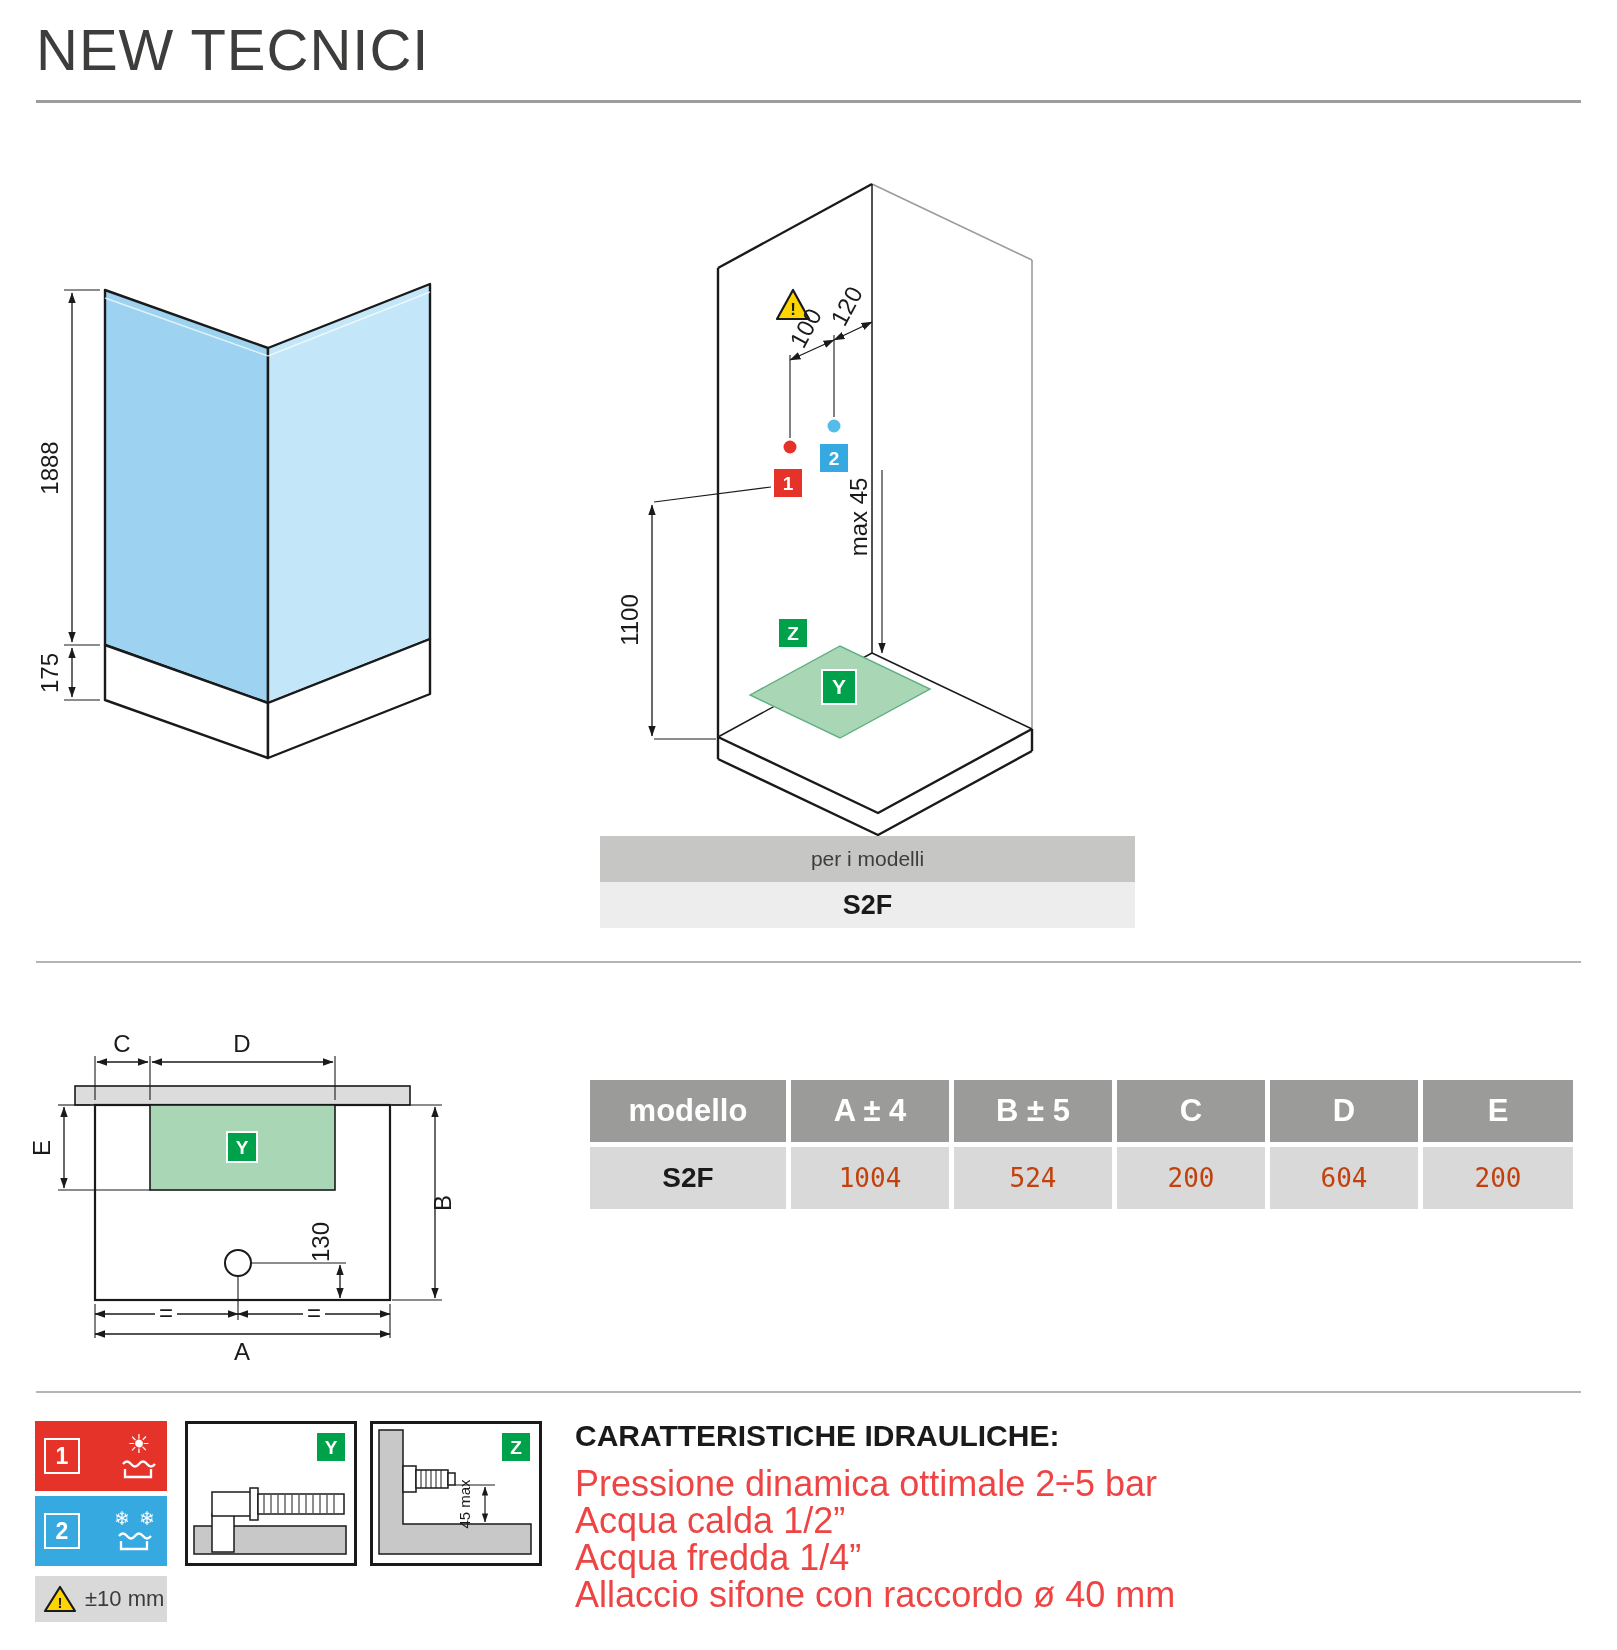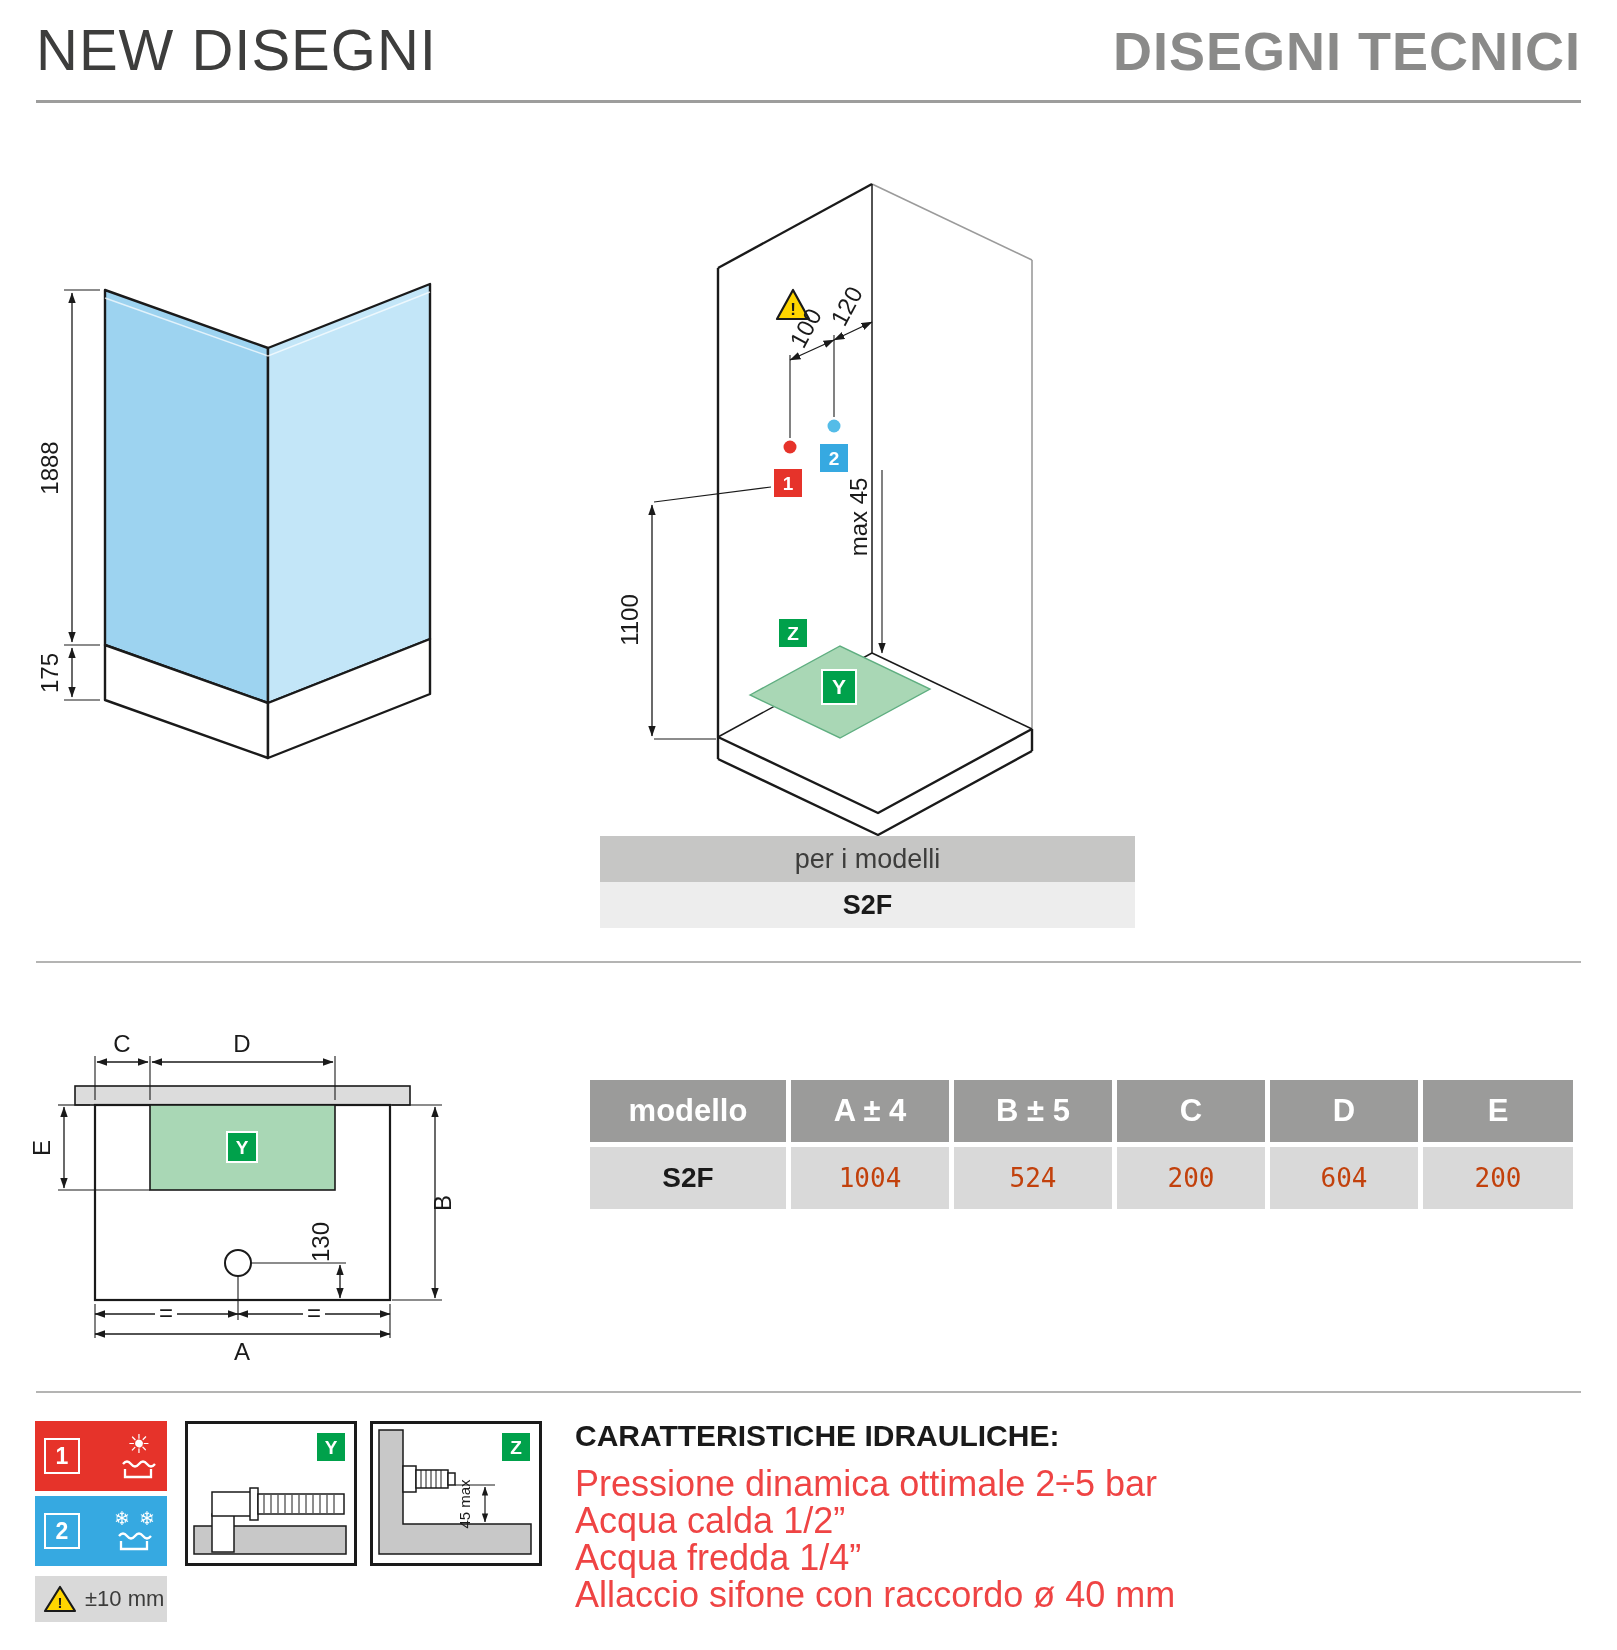--- a/index.html
+++ b/index.html
@@ -6,21 +6,21 @@
   body{width:1617px;height:1650px;font-family:"Liberation Sans",sans-serif;}
   .page{position:relative;width:1617px;height:1650px;background:#fff;overflow:hidden;}
   .abs{position:absolute;}
   .hdr-title{position:absolute;left:36px;top:16px;font-size:58px;color:#3d3d3c;letter-spacing:1px;}
   .hdr-sub{position:absolute;right:36px;top:20px;font-size:54px;font-weight:bold;color:#8a8a89;letter-spacing:1px;}
   .rule{position:absolute;left:36px;width:1545px;background:#9d9d9c;}
   .rule1{top:100px;height:3px;}
   .rule2{top:961px;height:2px;background:#b4b4b3;}
   .rule3{top:1391px;height:2px;background:#b4b4b3;}
   .bar{position:absolute;left:600px;width:535px;height:46px;display:flex;align-items:center;justify-content:center;}
-  .bar-caption{top:836px;background:#c6c6c5;color:#3d3d3c;font-size:27px;}
+  .bar-caption{top:836px;background:#c6c6c5;color:#3d3d3c;font-size:21px;}
   .bar-value{top:882px;background:#ededed;color:#1a1a1a;font-size:27px;font-weight:bold;}
   .table{position:absolute;left:590px;top:1080px;display:grid;grid-template-columns:196px 158px 158px 148px 148px 150px;gap:5px;}
   .th{height:62px;background:#9b9b9a;color:#fff;font-weight:bold;font-size:31px;display:flex;align-items:center;justify-content:center;}
   .td{height:62px;background:#d9d9d9;color:#c2410c;font-size:26px;display:flex;align-items:center;justify-content:center;font-family:"DejaVu Sans Mono",monospace;}
   .td.model{font-family:"Liberation Sans",sans-serif;font-weight:bold;font-size:28px;color:#1a1a1a;}
   .legend-box{position:absolute;left:35px;width:132px;height:70px;display:flex;align-items:center;}
   .red{background:#e6332a;}
   .blue{background:#36a9e1;}
   .lnum{width:36px;height:36px;border:2.5px solid #fff;color:#fff;font-weight:bold;font-size:23px;display:flex;align-items:center;justify-content:center;margin-left:9px;box-sizing:border-box;}
   .licons{margin-left:auto;margin-right:10px;display:flex;flex-direction:column;align-items:center;gap:1px;}
@@ -34,22 +34,21 @@
   .hyd-line{font-size:36px;color:#ef4444;line-height:37px;}
   svg text{font-family:"Liberation Sans",sans-serif;}
   .dim{font-size:24px;fill:#1a1a1a;}
   .btxt{fill:#ffffff;font-weight:bold;}
 </style>
 </head>
 <body>
 
 <div class="page">
 
-  <div class="hdr-title">NEW DISEGNI</div>
-  <div class="hdr-sub">DISEGNI TECNICI</div>
+  <div class="hdr-title">NEW TECNICI</div>
   <div class="rule rule1"></div>
 
   <svg class="abs" style="left:30px;top:260px" width="450" height="530" viewBox="0 0 450 530">
     <defs>
       <marker id="ar1" viewBox="0 0 10 7" refX="9.5" refY="3.5" markerWidth="11" markerHeight="8" orient="auto-start-reverse" markerUnits="userSpaceOnUse">
           <path d="M0,0 L10,3.5 L0,7 Z" fill="#1a1a1a"></path>
         </marker>
     </defs>
     <g>
       <polygon points="75,30 238,88 238,443 75,385" fill="#9dd3f0" stroke="#1a1a1a" stroke-width="2.4" stroke-linejoin="round"></polygon>

